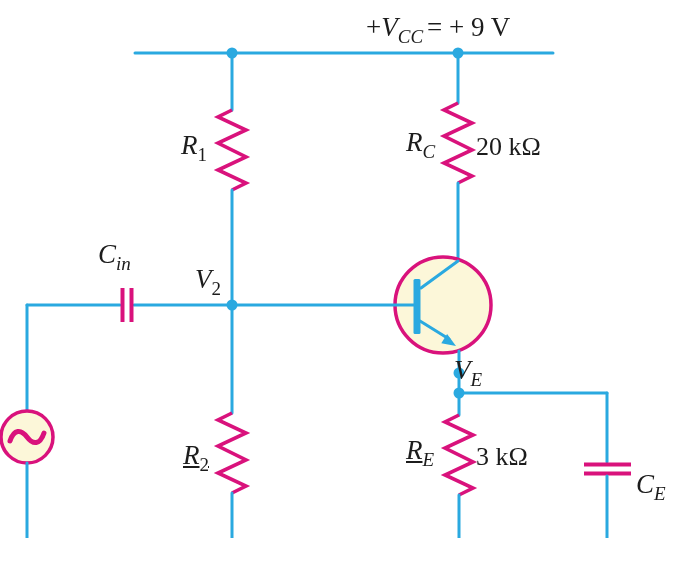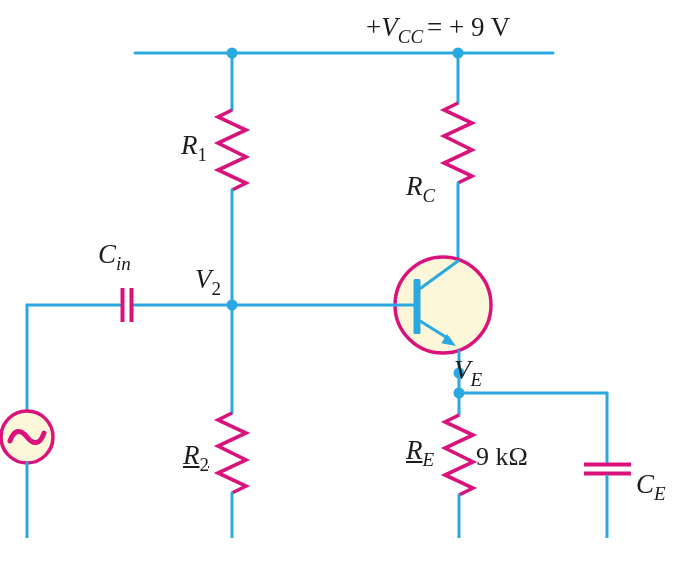--- a/index.html
+++ b/index.html
@@ -110,28 +110,29 @@
         <path d="M592 556.5 H622"></path>
         <path d="M597 563.5 H617"></path>
         <path d="M601 570.5 H613"></path>
     </g>
   </svg>
 
   <div class="lbl" style="left:366px;top:13px;"><span class="eq" style="margin:0">+</span><span class="sym">V</span><span class="sub">CC</span><span class="eq">= + 9 V</span></div>
 
   <div class="lbl" style="left:181px;top:131px;"><span class="sym">R</span><span class="sub digit">1</span></div>
 
-  <div class="lbl" style="left:406px;top:128px;margin-top:44px;"><span class="sym">R</span><span class="sub">C</span></div>
+  <div class="lbl" style="left:406px;top:128px;"><span class="sym">R</span><span class="sub">C</span></div>
+  <div class="lbl val" style="left:476px;top:133px;"><span>20 kΩ</span></div>
 
   <div class="lbl" style="left:98px;top:240px;"><span class="sym">C</span><span class="sub">in</span></div>
 
   <div class="lbl" style="left:195px;top:265px;"><span class="sym">V</span><span class="sub digit">2</span></div>
 
   <div class="lbl" style="left:183px;top:441px;text-decoration:underline;"><span class="sym">R</span><span class="sub digit">2</span></div>
 
   <div class="lbl" style="left:454px;top:356px;"><span class="sym">V</span><span class="sub">E</span></div>
 
   <div class="lbl" style="left:406px;top:436px;text-decoration:underline;"><span class="sym">R</span><span class="sub">E</span></div>
-  <div class="lbl val" style="left:476px;top:443px;"><span>9 kΩ</span></div>
+  <div class="lbl val" style="left:476px;top:443px;"><span>3 kΩ</span></div>
 
   <div class="lbl" style="left:636px;top:450px;margin-top:20px;"><span class="sym">C</span><span class="sub">E</span></div>
 
 </div>
 
 </body></html>

